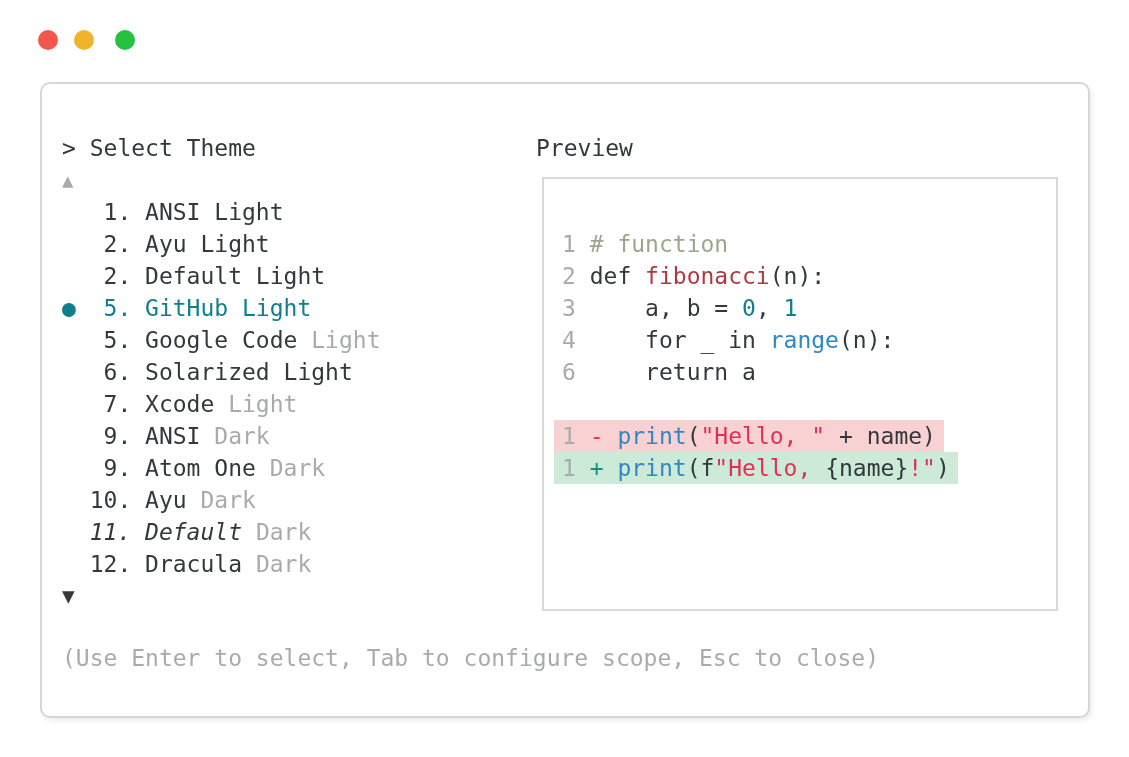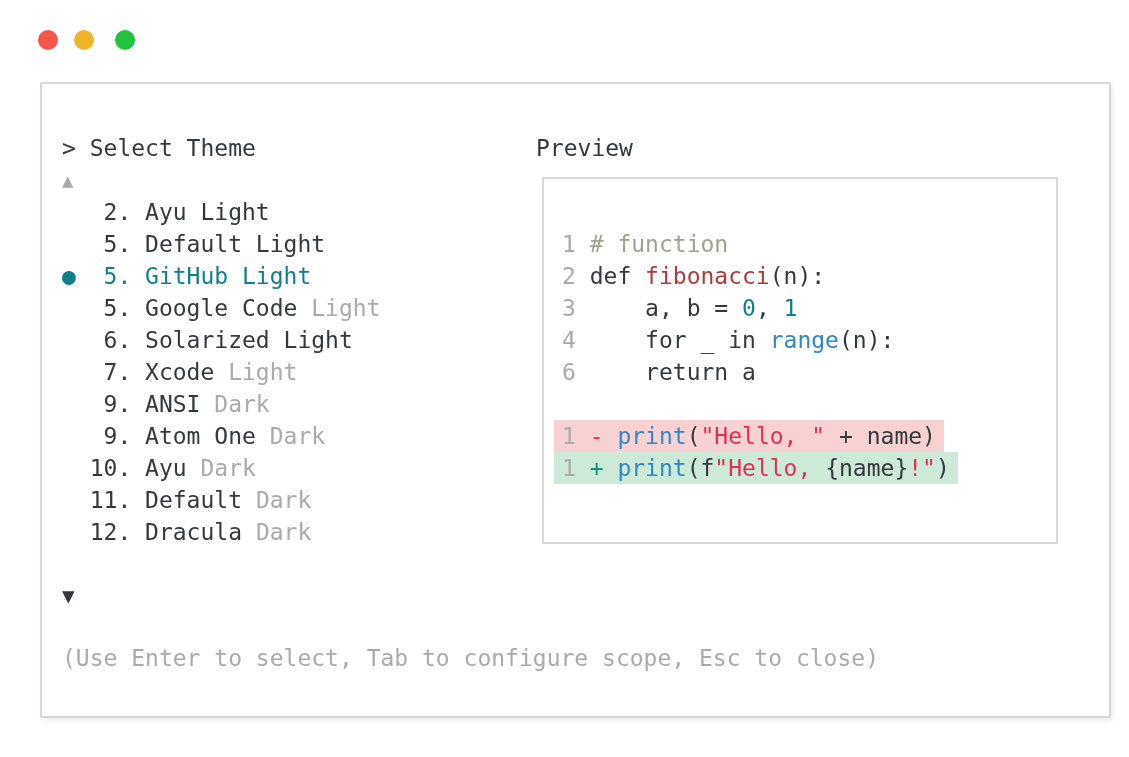--- a/index.html
+++ b/index.html
@@ -17,23 +17,22 @@
   }
   .light.red    { left: 0; }
   .light.yellow { left: 36px; }
   .light.green  { left: 77px; }
 
   .window {
     position: absolute; left: 40px; top: 82px;
     width: 1046px; height: 632px;
     background: #ffffff;
     border: 2px solid #d6d6d6;
-    border-radius: 2px;
+    border-radius: 10px;
     box-shadow: 2px 3px 5px rgba(0,0,0,0.07);
-    padding-left: 21px;
   }
   .window * { box-sizing: border-box; }
 
   .mono-line {
     position: absolute;
     font-size: 23px; line-height: 32px;
     white-space: pre;
     color: #33383d;
   }
   .select-header { left: 20px; top: 48px; }
@@ -42,21 +41,21 @@
   .scroll-down { left: 20px; top: 496px; color: #33383d; cursor: pointer; font-size: 21px; }
 
   .theme-list { position: absolute; left: 20px; top: 112px; }
   .theme-list .row {
     font-size: 23px; line-height: 32px; height: 32px;
     white-space: pre; cursor: pointer;
   }
 
   .preview-box {
     position: absolute; left: 500px; top: 93px;
-    width: 516px; height: 367px;
+    width: 516px; height: 434px;
     border: 2px solid #d9d9d9;
     background: #ffffff;
     overflow: hidden;
   }
   .preview-code { position: absolute; left: 18px; top: 49px; }
   .preview-code .row {
     font-size: 23px; line-height: 32px; height: 32px;
     white-space: pre;
   }
   .preview-code .hl {
@@ -75,30 +74,31 @@
   <button class="light green" style="background: rgb(35, 195, 63);"></button>
 </div>
 
 <div class="window">
   <div class="mono-line select-header">&gt; Select Theme</div>
   <div class="mono-line preview-title">Preview</div>
 
   <div class="mono-line scroll-up">▲</div>
 
   <div class="theme-list">
+      <div class="row"><span style="color: rgb(51, 56, 61);">   1. ANSI Light</span></div>
       <div class="row"><span style="color: rgb(51, 56, 61);">   2. Ayu Light</span></div>
-      <div class="row"><span style="color: rgb(51, 56, 61);">   5. Default Light</span></div>
+      <div class="row"><span style="color: rgb(51, 56, 61);">   2. Default Light</span></div>
       <div class="row"><span style="color: rgb(14, 127, 139);">●  5. GitHub Light</span></div>
       <div class="row"><span style="color: rgb(51, 56, 61);">   5. Google Code </span><span style="color: rgb(168, 170, 172);">Light</span></div>
       <div class="row"><span style="color: rgb(51, 56, 61);">   6. Solarized Light</span></div>
       <div class="row"><span style="color: rgb(51, 56, 61);">   7. Xcode </span><span style="color: rgb(168, 170, 172);">Light</span></div>
       <div class="row"><span style="color: rgb(51, 56, 61);">   9. ANSI </span><span style="color: rgb(168, 170, 172);">Dark</span></div>
       <div class="row"><span style="color: rgb(51, 56, 61);">   9. Atom One </span><span style="color: rgb(168, 170, 172);">Dark</span></div>
       <div class="row"><span style="color: rgb(51, 56, 61); text-align: center;">  10. Ayu </span><span style="color: rgb(168, 170, 172);">Dark</span></div>
-      <div class="row"><span style="color: rgb(51, 56, 61);">  11. Default </span><span style="color: rgb(168, 170, 172);">Dark</span></div>
+      <div class="row"><span style="color: rgb(51, 56, 61); font-style: italic;">  11. Default </span><span style="color: rgb(168, 170, 172);">Dark</span></div>
       <div class="row"><span style="color: rgb(51, 56, 61);">  12. Dracula </span><span style="color: rgb(168, 170, 172);">Dark</span></div>
     </div>
 
   <div class="mono-line scroll-down">▼</div>
 
   <div class="preview-box">
     <div class="preview-code">
         <div class="row"><span style="color: rgb(168, 170, 172);">1 </span><span style="color: rgb(157, 164, 142);"># function</span></div>
         <div class="row"><span style="color: rgb(168, 170, 172);">2 </span><span style="color: rgb(51, 56, 61);">def </span><span style="color: rgb(173, 58, 64);">fibonacci</span><span style="color: rgb(51, 56, 61);">(n):</span></div>
         <div class="row"><span style="color: rgb(168, 170, 172);">3 </span><span style="color: rgb(51, 56, 61);">    a, b = </span><span style="color: rgb(14, 127, 139);">0</span><span style="color: rgb(51, 56, 61);">, </span><span style="color: rgb(14, 127, 139);">1</span></div>

